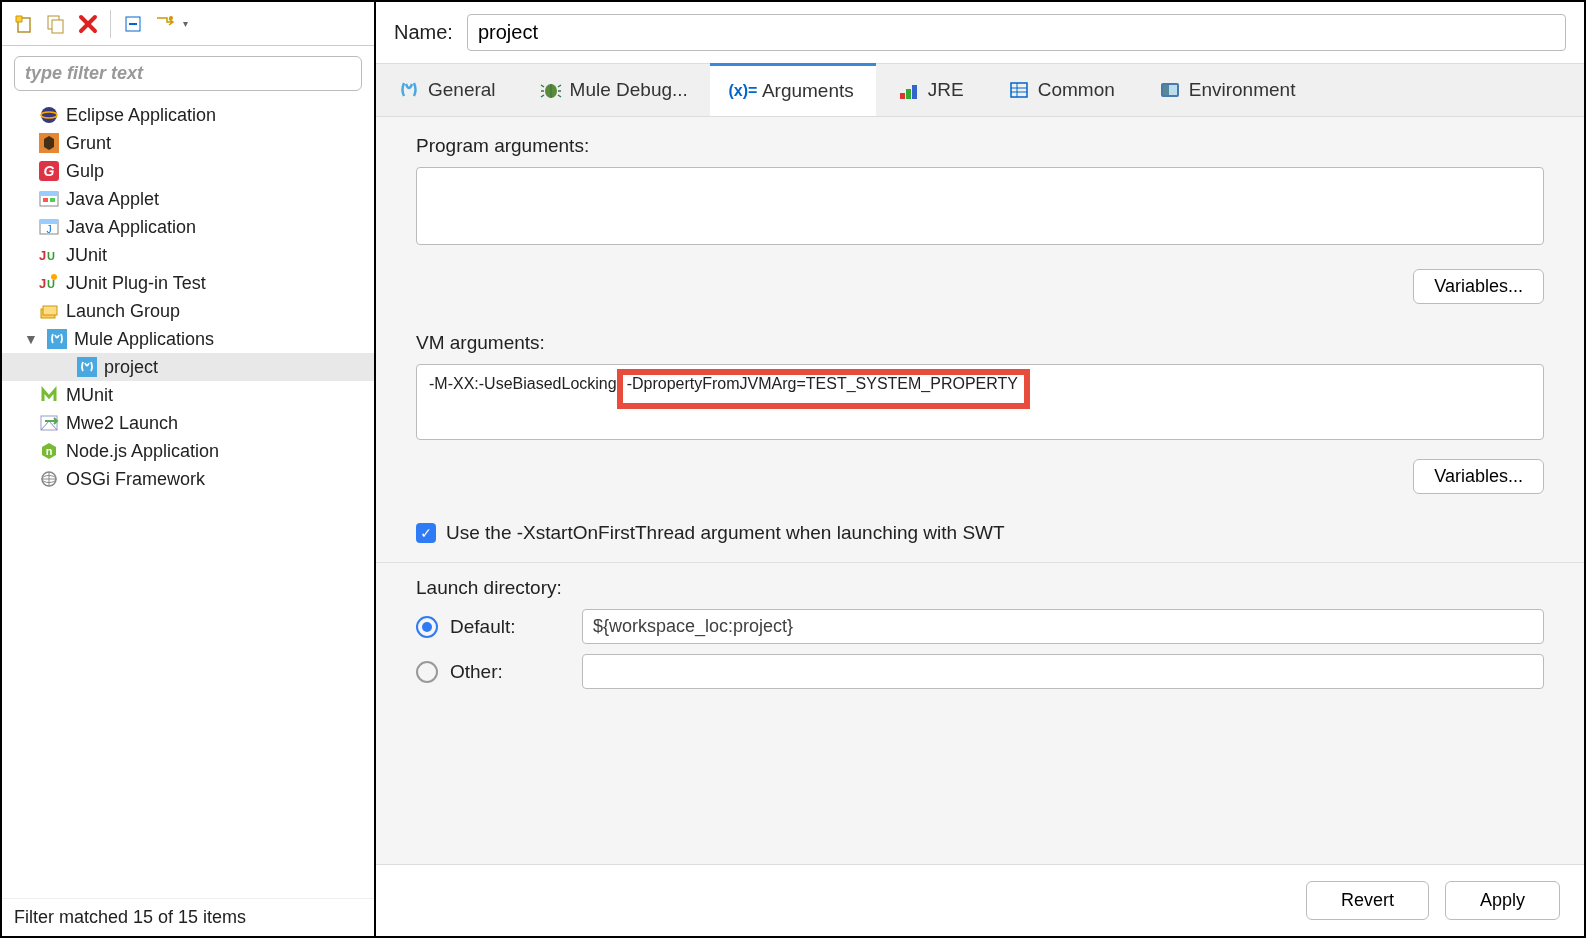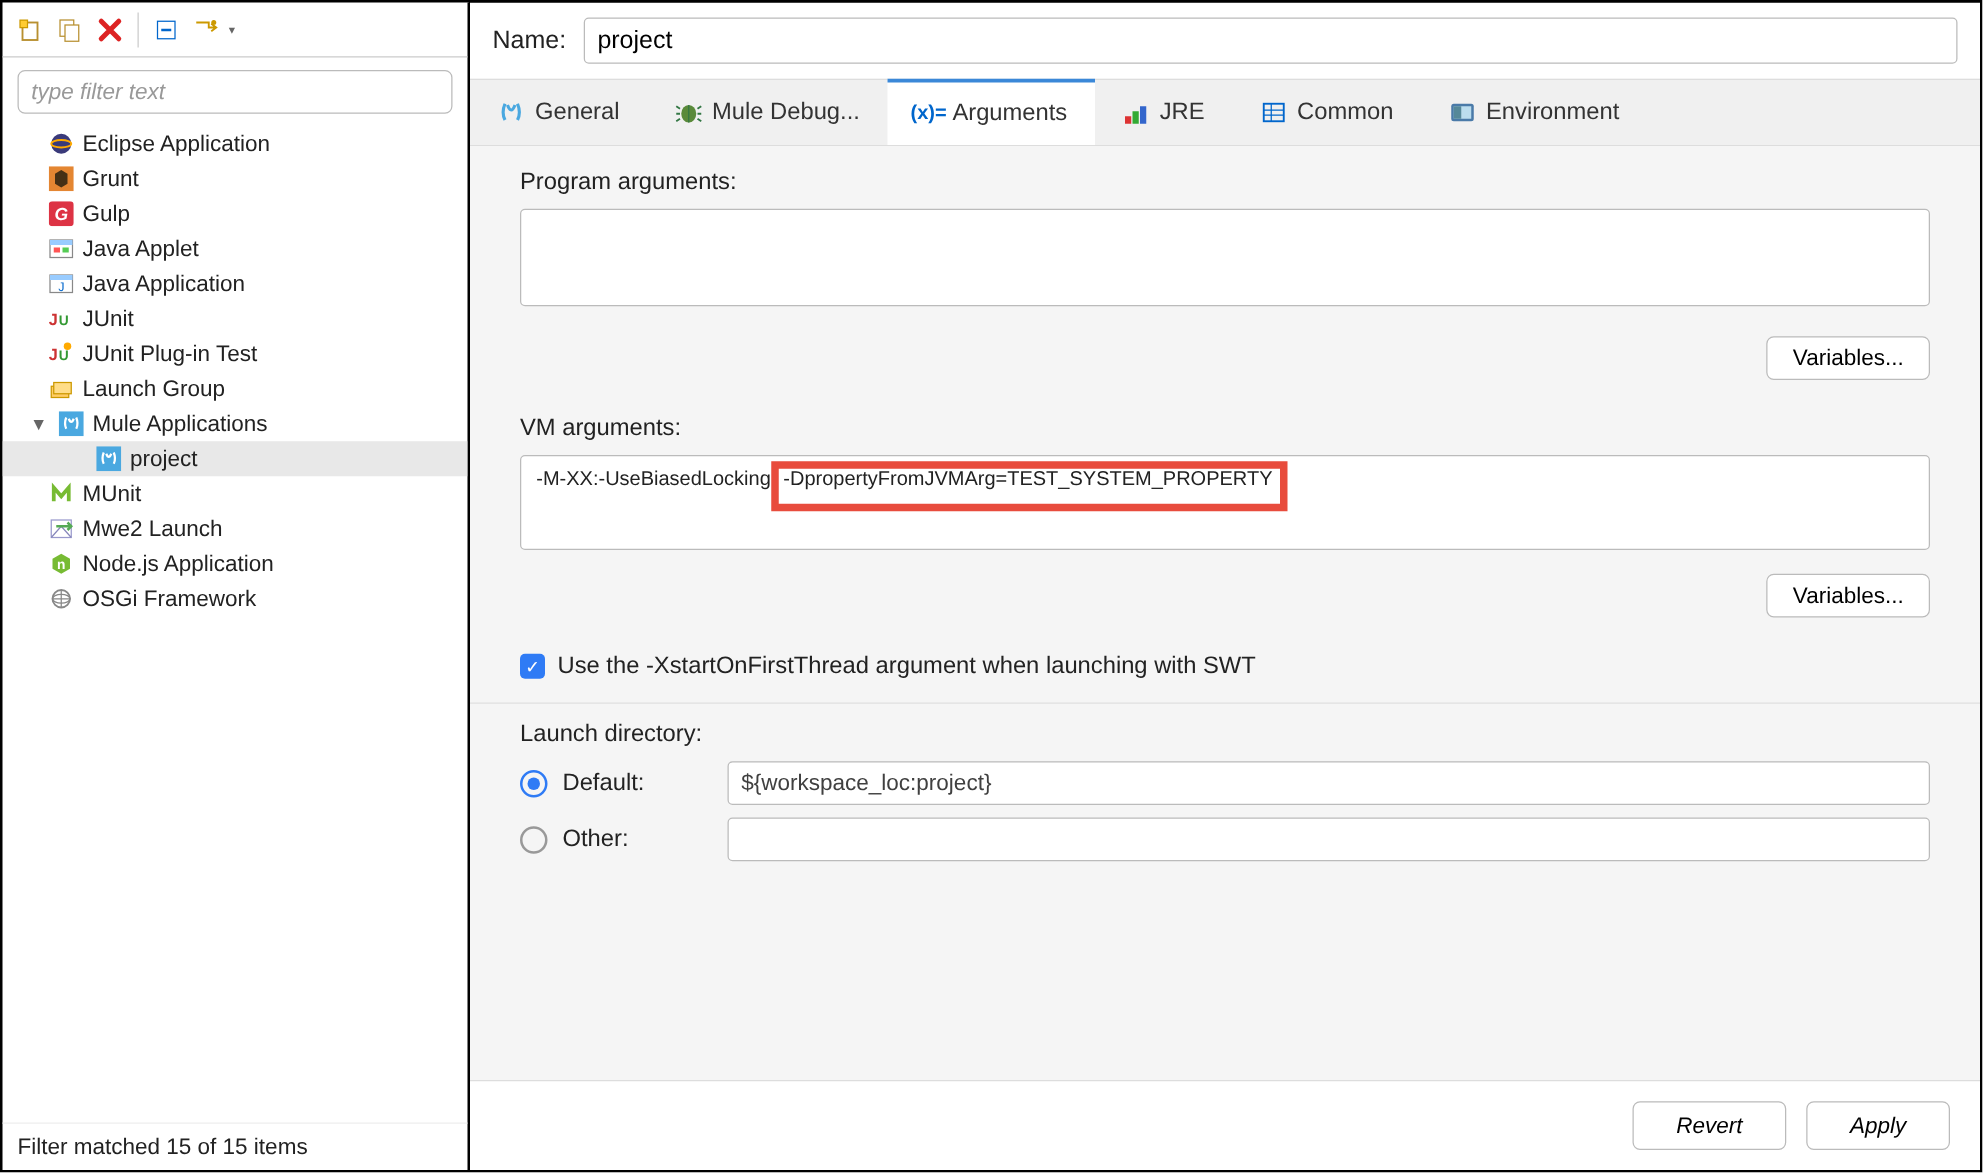--- a/index.html
+++ b/index.html
@@ -3,21 +3,21 @@
 <meta charset="utf-8">
 <style>
 * { box-sizing: border-box; margin: 0; padding: 0; }
 body { font-family: -apple-system, "Helvetica Neue", Arial, sans-serif; font-size: 17px; color: #222; background: #fff; }
 .container { display: flex; width: 1586px; height: 938px; border: 2px solid #000; }
 .left-panel { width: 374px; border-right: 2px solid #000; display: flex; flex-direction: column; }
 .toolbar { height: 44px; border-bottom: 1px solid #ccc; display: flex; align-items: center; padding: 0 8px; gap: 4px; }
 .tb-btn { width: 28px; height: 28px; display: flex; align-items: center; justify-content: center; cursor: pointer; }
 .tb-sep { width: 1px; height: 28px; background: #ccc; margin: 0 4px; }
 .filter-box { margin: 10px 12px 8px 12px; }
-.filter-input { width: 100%; padding: 6px 10px; border: 1px solid #bbb; border-radius: 6px; font-size: 18px; color: #999; font-style: italic; }
+.filter-input { width: 100%; padding: 6px 10px; border: 1px solid #bbb; border-radius: 6px; font-size: 18px; color: #999; font-style: italic; font-weight: bold; }
 .filter-input::placeholder { color: #999; font-style: italic; }
 .tree { flex: 1; overflow: auto; padding: 2px 0; }
 .tree-item { display: flex; align-items: center; padding: 3px 0 3px 12px; cursor: pointer; gap: 6px; text-align: left; }
 .tree-item.indent1 { padding-left: 36px; }
 .tree-item.indent2 { padding-left: 74px; }
 .tree-item.selected { background: #e8e8e8; }
 .tree-arrow { width: 16px; font-size: 14px; color: #666; }
 .tree-icon { width: 22px; height: 22px; display: inline-flex; align-items: center; justify-content: center; flex-shrink: 0; }
 .tree-label { font-size: 18px; }
 .filter-status { padding: 8px 12px; font-size: 18px; border-top: 1px solid #eee; }
@@ -41,21 +41,21 @@
 .check-row { display: flex; align-items: center; gap: 10px; margin-top: 18px; padding: 0 40px 18px 40px; font-size: 19px; }
 .checkbox { width: 20px; height: 20px; border-radius: 4px; background: #2f7bf5; display: flex; align-items: center; justify-content: center; color: #fff; font-size: 14px; }
 .wd-section { padding: 14px 40px 20px 40px; border-top: 1px solid #e0e0e0; background: #f5f5f5; }
 .radio-row { display: flex; align-items: center; gap: 12px; margin-top: 10px; }
 .radio { width: 22px; height: 22px; border: 2px solid #999; border-radius: 50%; display: flex; align-items: center; justify-content: center; flex-shrink: 0; }
 .radio.checked { border-color: #2f7bf5; }
 .radio.checked::after { content: ""; width: 10px; height: 10px; background: #2f7bf5; border-radius: 50%; }
 .radio-label { width: 120px; font-size: 19px; }
 .wd-input { flex: 1; padding: 6px 10px; border: 1px solid #bbb; border-radius: 4px; font-size: 18px; color: #404040; background: #fff; }
 .footer { display: flex; justify-content: flex-end; padding: 16px 24px; gap: 16px; border-top: 1px solid #ddd; background: #fff; }
-.footer .btn { padding: 8px 34px; font-style: italic; }
+.footer .btn { padding: 8px 34px; }
 svg { display: block; }
 </style>
 </head>
 <body>
 
 <div class="container">
 
   <div class="left-panel">
     <div class="toolbar">
       <div class="tb-btn">

